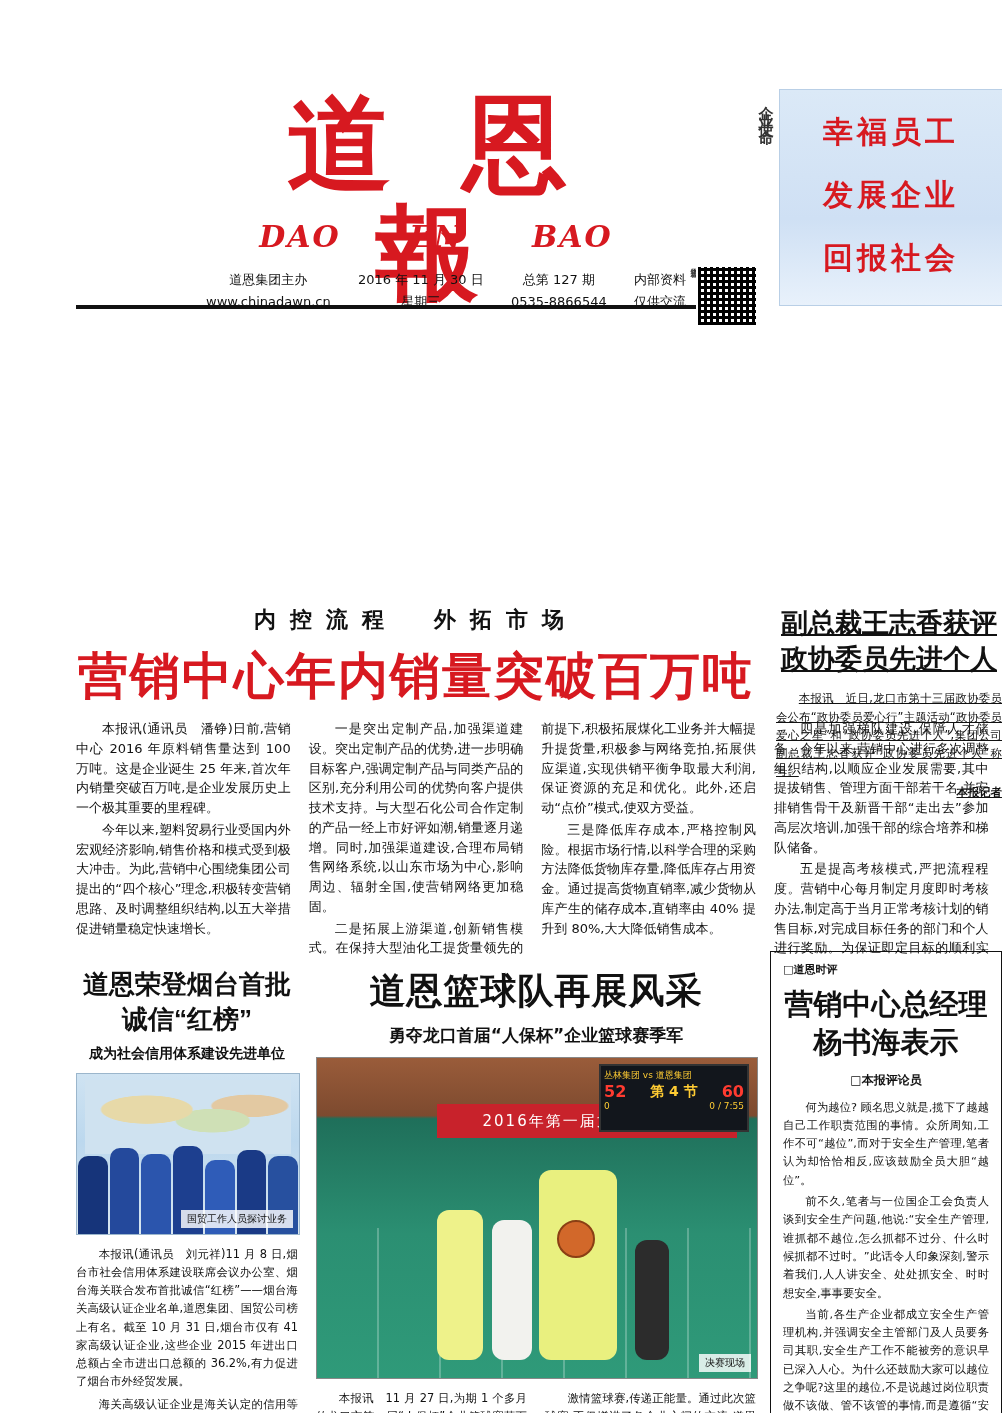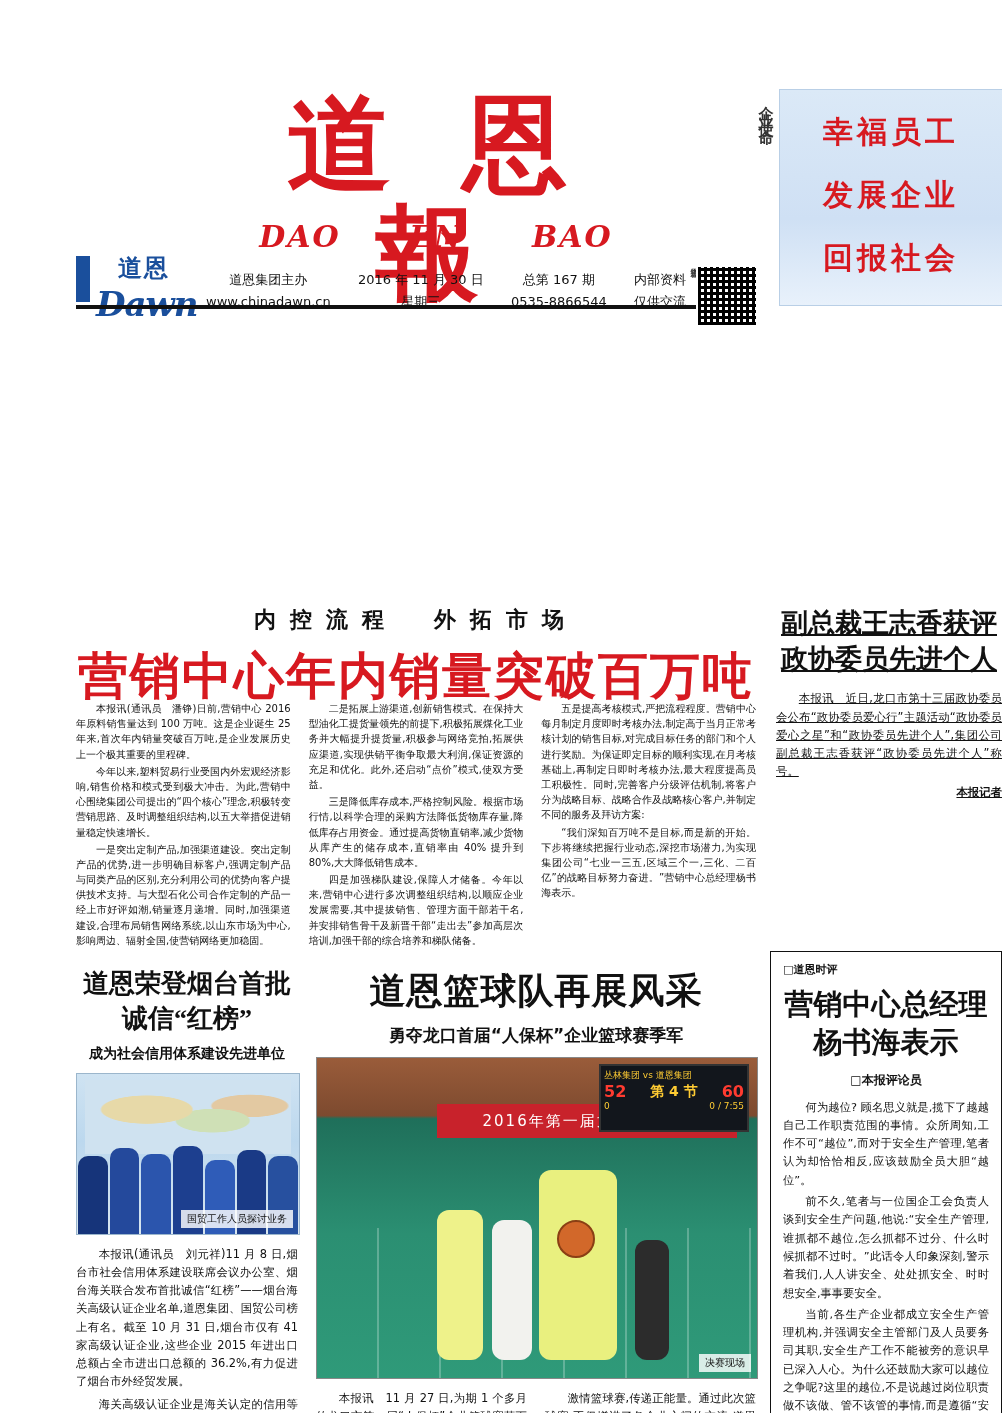--- a/index.html
+++ b/index.html
@@ -69,22 +69,22 @@
   
   .cols{position:relative;}
   .leadhead{position:absolute;left:60px;top:286px;width:680px;text-align:center;}
   .kicker{font-size:22px;font-weight:bold;letter-spacing:14px;color:#111;}
   .lead-title{
     font-family:"DejaVu Serif",serif;font-size:50px;font-weight:bold;color:#d71920;
     letter-spacing:2px;margin-top:8px;
   }
 
   .lead-body{
-    position:absolute;left:60px;top:382px;width:680px;height:252px;
-    column-count:3;column-gap:18px;font-size:10px;line-height:1.52;text-align:justify;
+    position:absolute;left:60px;top:400px;width:680px;height:252px;
+    column-count:3;column-gap:18px;font-size:13px;line-height:1.52;text-align:justify;
   }
   .lead-body p{margin:0 0 2px 0;text-indent:2em;}
 
   
   .rcol{position:absolute;left:760px;top:286px;width:226px;text-decoration:underline;}
   .r-title{
     font-family:"DejaVu Serif",serif;font-size:27px;font-weight:bold;text-align:center;
     line-height:1.34;color:#111;
   }
   .r-body{font-size:11.4px;line-height:1.6;text-align:justify;margin-top:12px;}
@@ -100,21 +100,21 @@
   .com-title{
     font-family:"DejaVu Serif",serif;font-size:29px;font-weight:bold;text-align:center;
     line-height:1.32;margin-top:8px;
   }
   .com-by{text-align:center;font-size:12px;font-weight:bold;margin-top:10px;}
   .com-body{font-size:11.3px;line-height:1.62;text-align:justify;margin-top:10px;}
   .com-body p{margin:0 0 3px 0;text-indent:2em;}
 
   
   .l2{position:absolute;left:60px;top:648px;width:222px;}
-  .l2-title{font-family:Liberation Serif, serif;font-size:26px;font-weight:bold;text-align:center;line-height:1.34;}
+  .l2-title{font-family:Liberation Sans, sans-serif;font-size:26px;font-weight:bold;text-align:center;line-height:1.34;}
   .l2-sub{text-align:center;font-size:14px;margin-top:8px;font-weight:bold;}
   .photo1{
     margin-top:10px;width:222px;height:160px;position:relative;overflow:hidden;
     background:linear-gradient(180deg,#cfe3f2 0%,#bcd8ee 42%,#d8e6ef 100%);
     border:1px solid #9bb6cc;
   }
   .p1-map{position:absolute;left:8px;top:6px;width:206px;height:74px;background:
     radial-gradient(ellipse at 30% 40%,#e7d9a8 0 22%,transparent 23%),
     radial-gradient(ellipse at 62% 55%,#cfe0b6 0 20%,transparent 21%),
     radial-gradient(ellipse at 80% 35%,#e3c9a2 0 16%,transparent 17%),
@@ -152,39 +152,32 @@
 <div class="page">
 
   <div class="masthead">
     <div class="logo-title">道 恩 報</div>
     <div class="logo-pinyin">
       <span>DAO</span>
       <span>EN</span>
       <span>BAO</span>
     </div>
 
-    <div class="brandbox">
-      <div class="brand-wrap">
-        <div class="brand-bar"></div>
-        <div class="brand-cn">道恩</div>
-        <div class="brand-en">Dawn</div>
-      </div>
-    </div>
 
     <div class="info-row">
       <div class="info-col">
         <div>道恩集团主办</div>
         <div>www.chinadawn.cn</div>
       </div>
       <div class="info-col">
         <div>2016 年 11 月 30 日</div>
         <div>星期三</div>
       </div>
       <div class="info-col">
-        <div>总第 167 期</div>
+        <div>总第 127 期</div>
         <div>0535-8866544</div>
       </div>
       <div class="info-col">
         <div>内部资料</div>
         <div>仅供交流</div>
       </div>
     </div>
     <div class="info-line"></div>
     <div class="qr-label">道恩官微</div>
     <div class="qr"></div>

